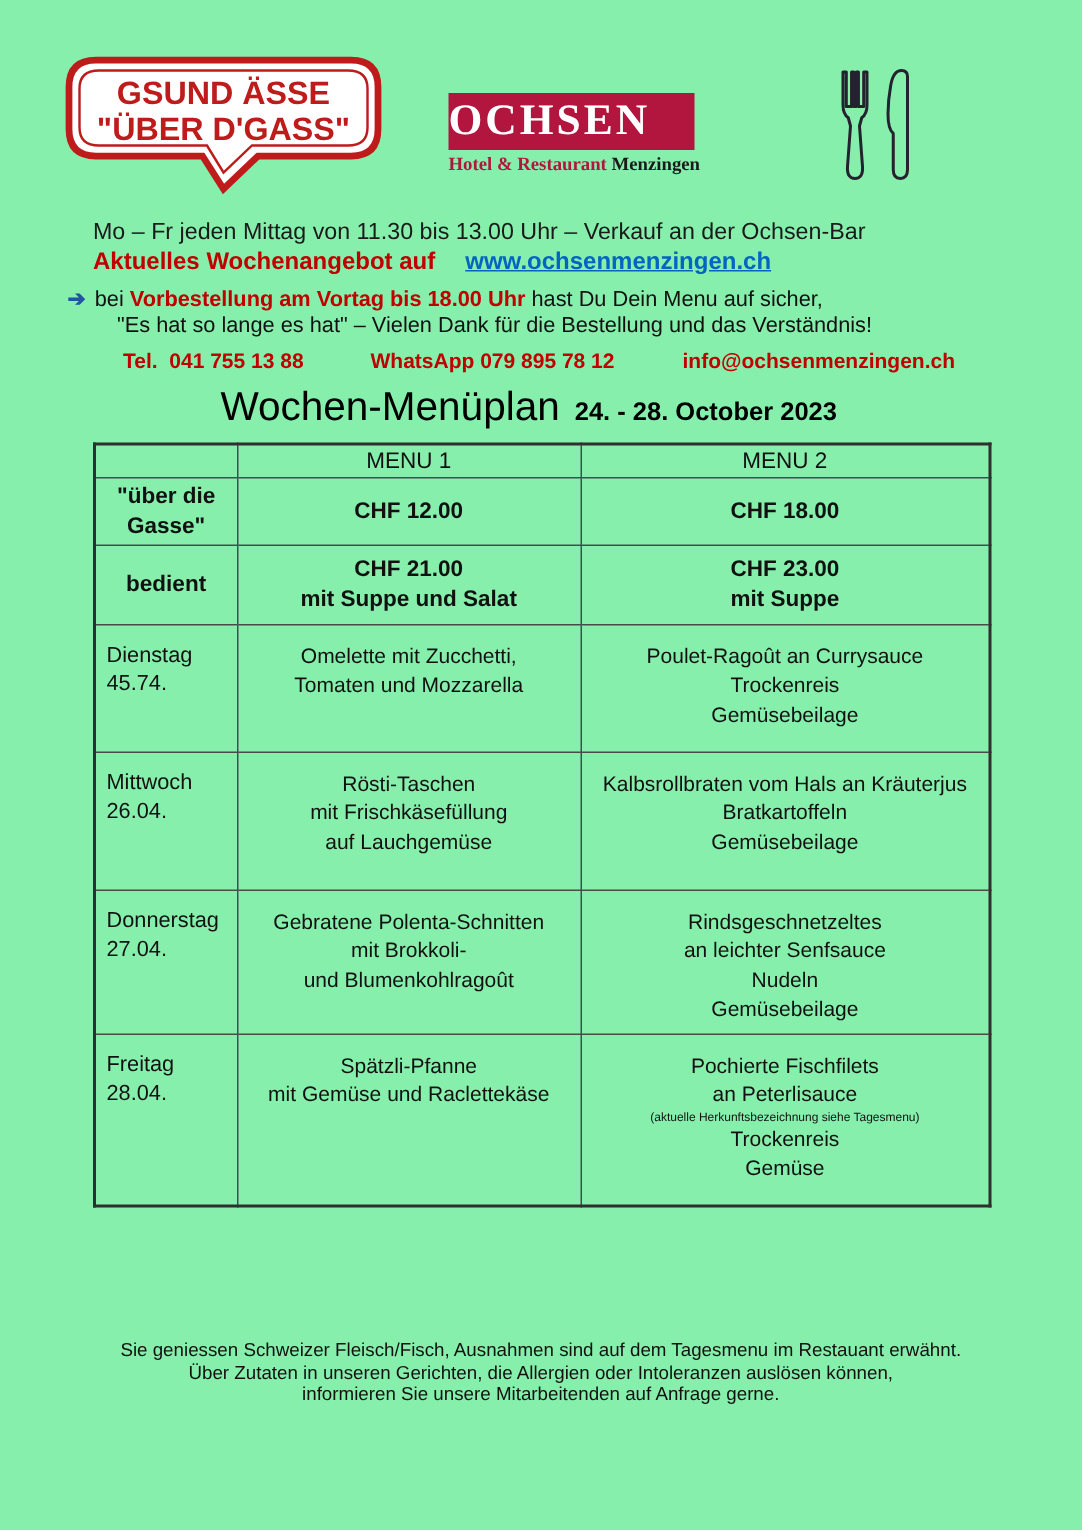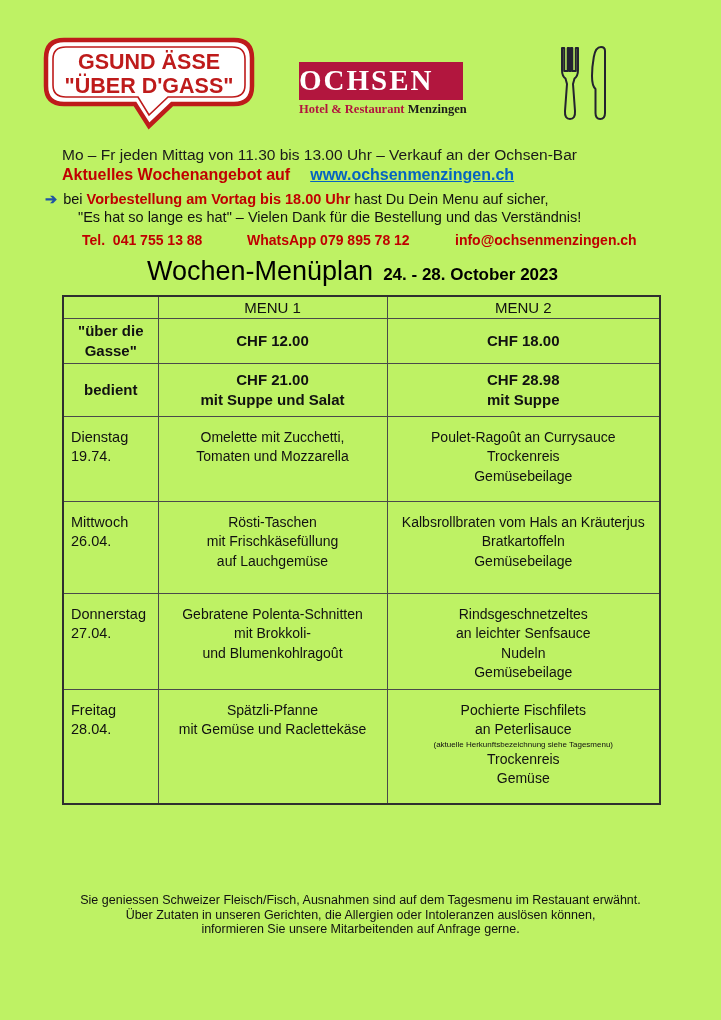--- a/index.html
+++ b/index.html
@@ -1,18 +1,18 @@
 <!DOCTYPE html>
 <html><head>
 <meta charset="utf-8">
 <style>
   html,body { margin:0; padding:0; background:#e8e8e8; }
   .page {
     position:relative; width:721px; height:1020px; margin:0 auto;
-    background:#bef264; overflow:hidden;
+    background:#86efac; overflow:hidden;
     font-family:"Liberation Sans", sans-serif; color:#111;
   }
   
   .badge-svg { position:absolute; left:42px; top:36px; }
   .brand { position:absolute; left:299px; top:62px; width:164px; text-align:center; }
   .brand-box {
     width:164px; height:38px; background:#B2163E; color:#ffffff;
     font-family:"Liberation Serif", serif; font-weight:700; font-size:29px;
     letter-spacing:2px; line-height:37px; text-align:left;
   }
@@ -119,29 +119,29 @@
     <tr style="height:45px;">
       <td class="rowlabel valign-top pre" style="padding-top:2px;">"über die
 Gasse"</td>
       <td class="price pre">CHF 12.00</td>
       <td class="price pre">CHF 18.00</td>
     </tr>
     <tr style="height:53px;">
       <td class="rowlabel pre">bedient</td>
       <td class="price pre">CHF 21.00
 mit Suppe und Salat</td>
-      <td class="price pre">CHF 28.98
+      <td class="price pre">CHF 23.00
 mit Suppe</td>
     </tr>
 
 
     <tr class="dayrow" style="height:85px;">
       <td class="daycell">
         <div>Dienstag</div>
-        <div>19.74.</div>
+        <div>45.74.</div>
       </td>
       <td class="dish pre">Omelette mit Zucchetti,
 Tomaten und Mozzarella</td>
       <td class="dish pre">Poulet-Ragoût an Currysauce
 Trockenreis
 Gemüsebeilage</td>
     </tr>
 
     <tr class="dayrow" style="height:92px;">
       <td class="daycell">

